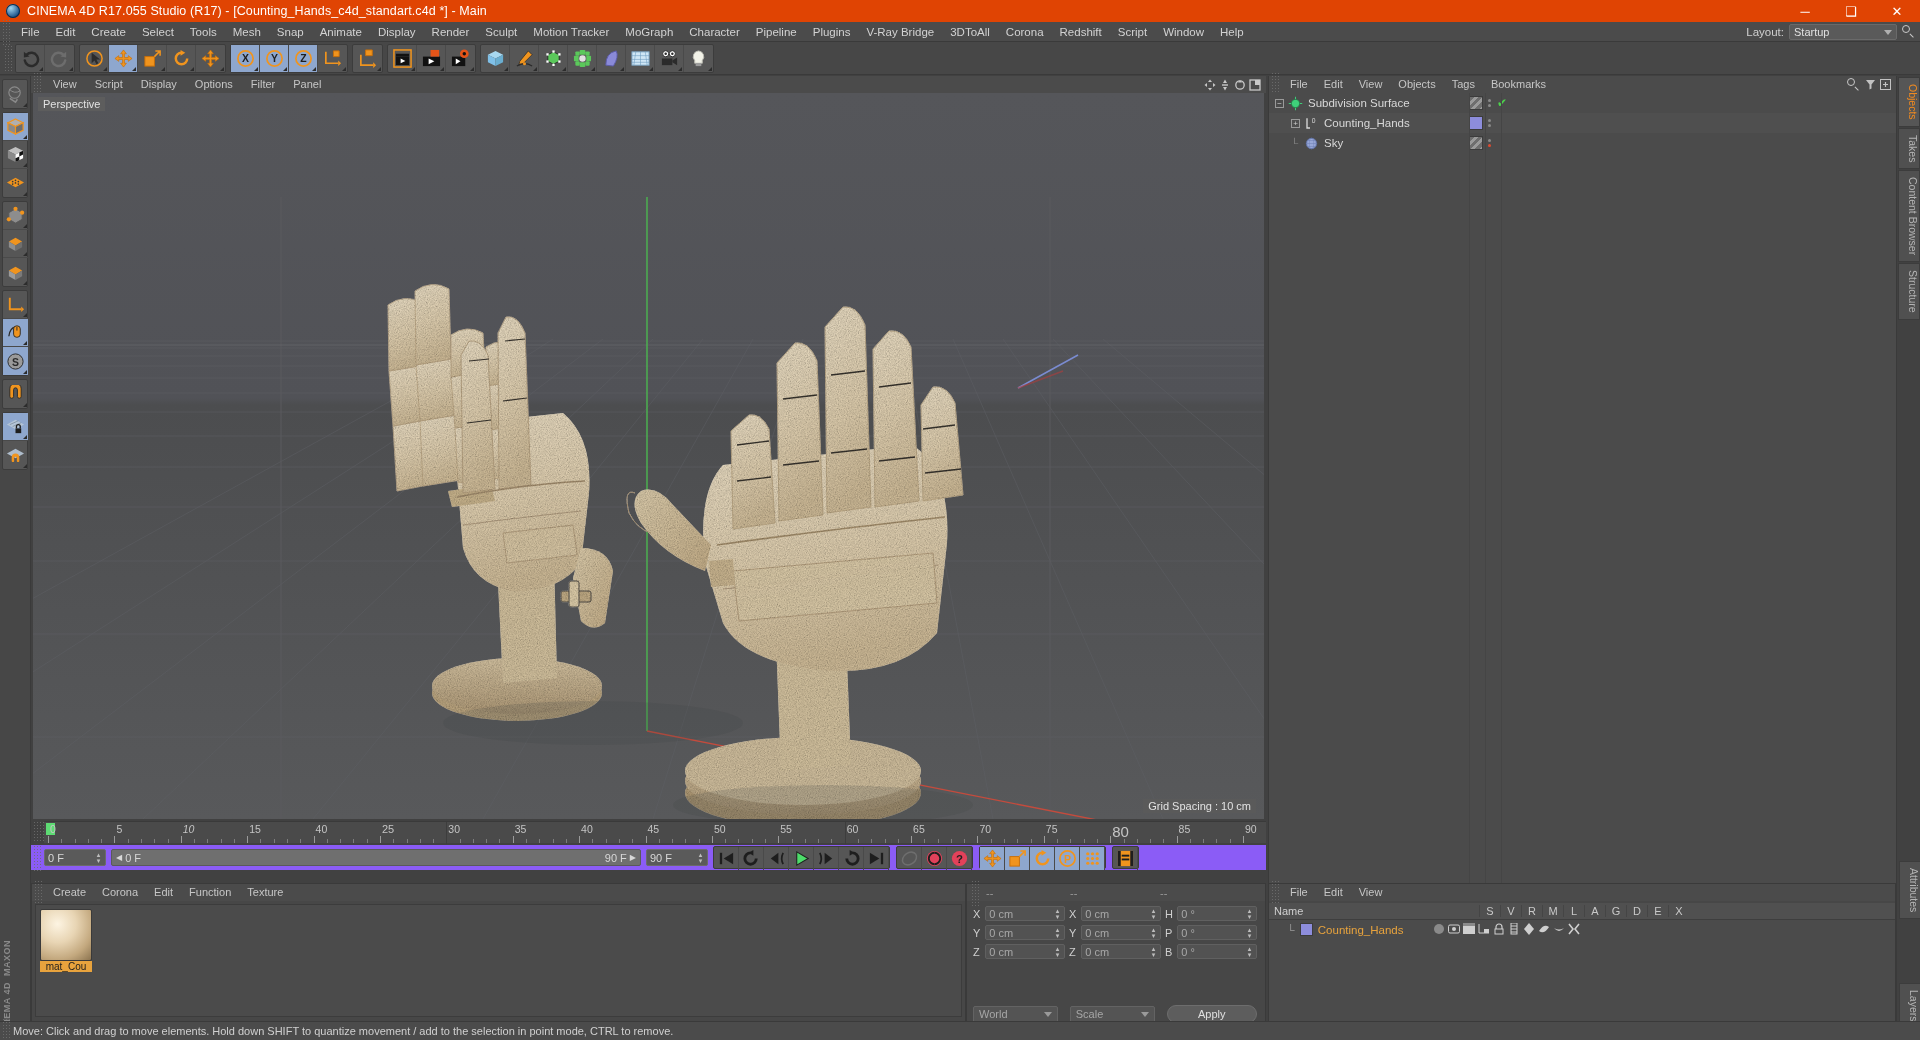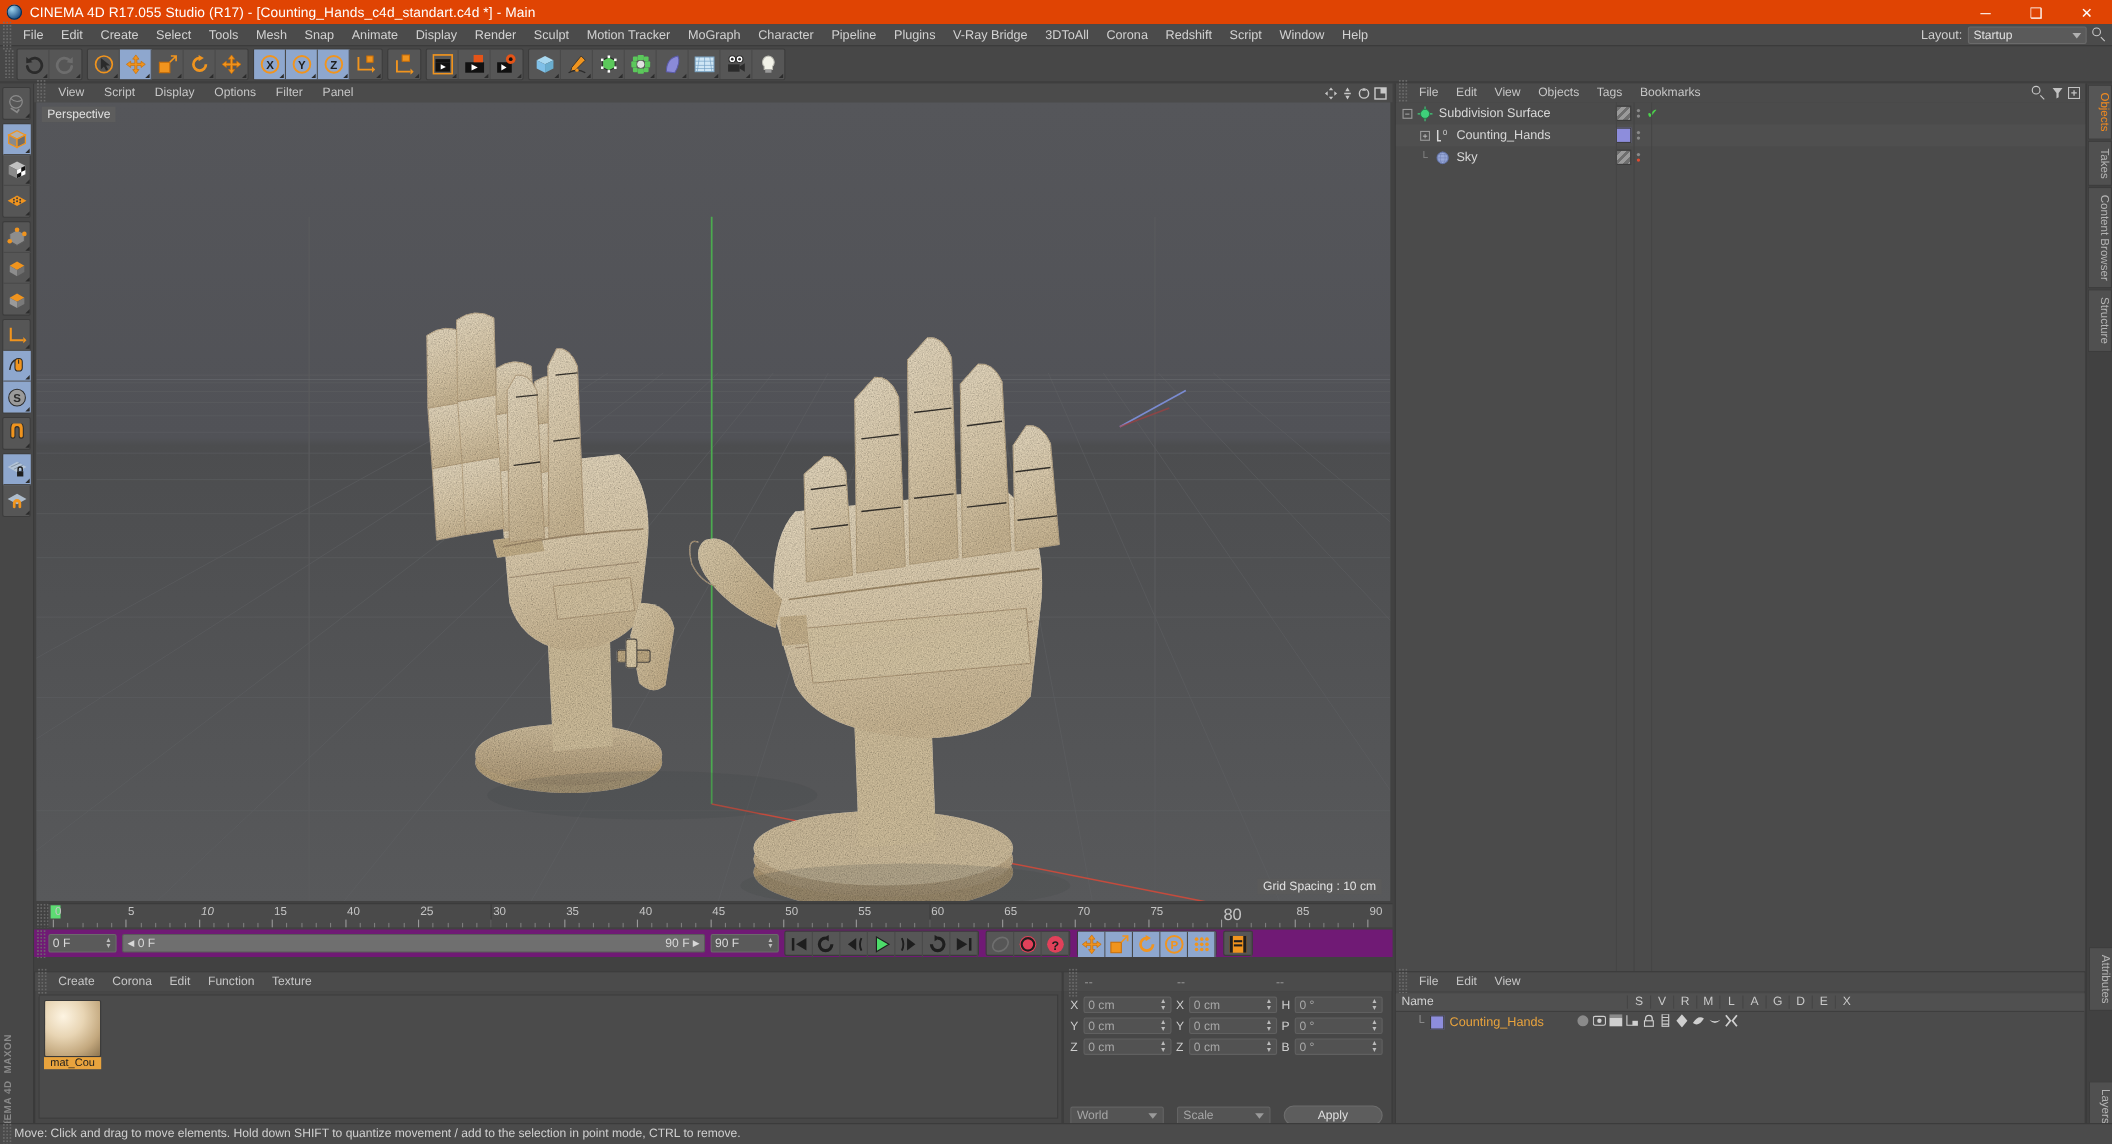--- a/index.html
+++ b/index.html
@@ -74,21 +74,21 @@
   #viewport{ position:absolute; top:17px; left:2px; right:2px; height:726px;
      background:#4f5052; overflow:hidden; }
   #vplabel{ position:absolute; left:5px; top:4px; background:#5d5d5d; color:#e2e2e2;
      font-size:11px; padding:1px 5px; z-index:6; }
   #gridlabel{ position:absolute; right:8px; bottom:6px; background:#5a5a5a; color:#e2e2e2;
      font-size:11px; padding:1px 5px; z-index:6;}
 
   
   #tlwrap{ position:absolute; left:0; right:0; top:745px; height:60px; }
   #ruler{ height:22px; background:#4a4a4a; position:relative; margin-left:13px; border-top:1px solid #3a3a3a;}
-  #playbar{ height:25px; background:#701a75; display:flex; align-items:center; margin-top:2px;}
+  #playbar{ height:25px; background:#8b5cf6; display:flex; align-items:center; margin-top:2px;}
   .numfield{ background:#5a5a5a; border:1px solid #6b6b6b; border-radius:2px; height:17px;
      display:flex;align-items:center; padding:0 3px; color:#d8d8d8; font-size:11px; }
   .spin{ margin-left:auto; width:7px; display:flex; flex-direction:column; align-items:center; color:#bdbdbd; font-size:7px; line-height:5px;}
   .abtn{ width:25px;height:23px;display:flex;align-items:center;justify-content:center;
      border-right:1px solid #4a4a4a; position:relative;}
   .abtn.on{background:#8ea7ce;}
 
   
   #botpanels{ position:absolute; left:0; right:0; top:807px; bottom:0; display:flex; }
   .panel{ background:#474747; border:1px solid #3a3a3a; }

